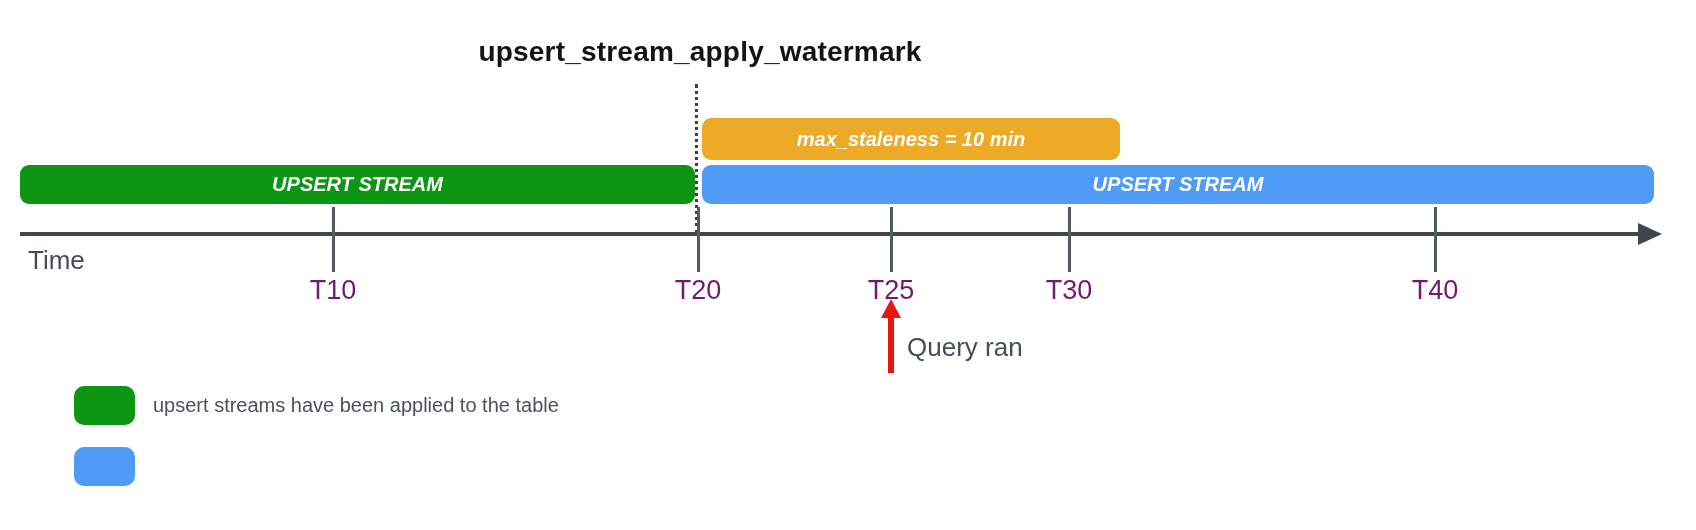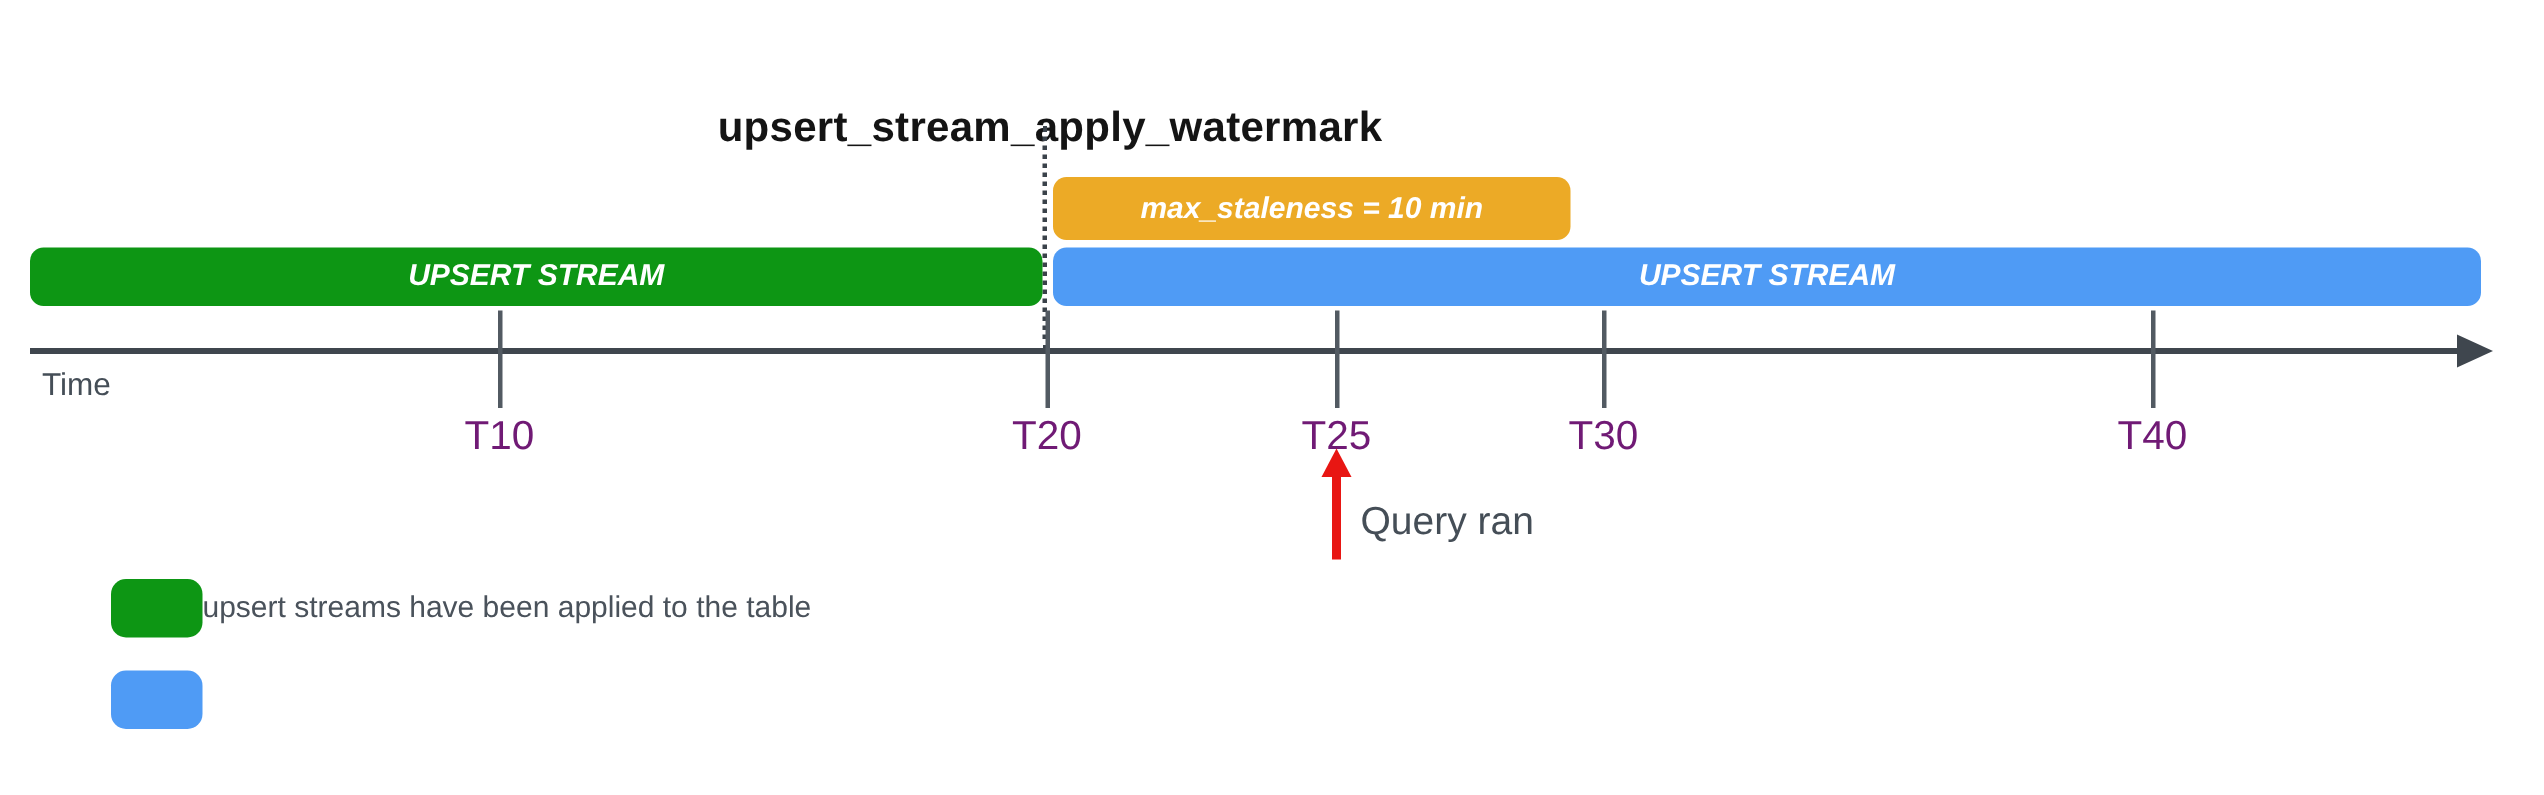--- a/index.html
+++ b/index.html
@@ -1,38 +1,38 @@
 <!DOCTYPE html>
 <html><head>
 <meta charset="utf-8">
 <style>
   html,body{margin:0;padding:0;background:#ffffff;}
   body{font-family:"Liberation Sans", sans-serif;}
   .canvas{position:relative;width:1696px;height:530px;background:#ffffff;overflow:hidden;}
 
   
   .title{position:absolute;left:380px;top:36px;width:640px;text-align:center;
-         font-size:28px;font-weight:bold;color:#141414;letter-spacing:.2px;margin-top:33px;}
+         font-size:28px;font-weight:bold;color:#141414;letter-spacing:.2px;}
 
   
   .watermark-line{position:absolute;left:695px;top:84px;height:150px;width:0;
                   border-left:3px dotted #3a424a;z-index:0;}
 
   
   .bar{position:absolute;border-radius:9px;display:flex;align-items:center;justify-content:center;
        color:#ffffff;font-weight:bold;font-style:italic;font-size:20px;z-index:1;white-space:nowrap;}
-  .bar-staleness{left:702px;top:118px;width:345px;height:42px;background:#ecaa26;}
+  .bar-staleness{left:702px;top:118px;width:418px;height:42px;background:#ecaa26;}
   .bar-applied{left:20px;top:165px;width:675px;height:39px;background:#0d9614;}
   .bar-unapplied{left:702px;top:165px;width:952px;height:39px;background:#4f9bf5;}
 
   
   .axis-line{position:absolute;left:20px;top:232px;width:1622px;height:4px;background:#3f464e;z-index:2;}
   .axis-arrowhead{position:absolute;left:1638px;top:223px;width:0;height:0;z-index:2;
                   border-left:24px solid #3f464e;border-top:11px solid transparent;border-bottom:11px solid transparent;}
-  .axis-label{position:absolute;left:28px;top:245px;font-size:21px;color:#454e57;}
+  .axis-label{position:absolute;left:28px;top:245px;font-size:26px;color:#454e57;}
 
   .tick{position:absolute;top:207px;width:0;z-index:2;}
   .tick .tick-line{position:absolute;left:-1px;top:0;width:3px;height:65px;background:#525a62;}
   .tick .tick-label{position:absolute;left:-40px;top:68px;width:80px;text-align:center;
                     font-size:27px;color:#701a75;}
   .tick-t10{left:333px;}
   .tick-t20{left:698px;}
   .tick-t25{left:891px;}
   .tick-t25 .tick-label{top:68px;}
   .tick-t30{left:1069px;}
@@ -46,21 +46,21 @@
   .query-label{position:absolute;left:907px;top:332px;font-size:26px;color:#454e57;}
 
   
   .legend{position:absolute;left:74px;top:386px;z-index:1;}
   .legend-row{position:absolute;left:0;display:flex;align-items:center;}
   .legend-row-0{top:0;}
   .legend-row-1{top:61px;}
   .legend-swatch{width:61px;height:39px;border-radius:10px;flex:0 0 auto;}
   .swatch-applied{background:#0d9614;}
   .swatch-unapplied{background:#4f9bf5;}
-  .legend-text{font-size:20px;color:#4a525b;white-space:nowrap;}
+  .legend-text{margin-left:18px;font-size:20px;color:#4a525b;white-space:nowrap;}
 </style>
 </head>
 <body>
 
 <div class="canvas">
 
   <div class="title">upsert_stream_apply_watermark</div>
 
   <div class="watermark-line"></div>
 

